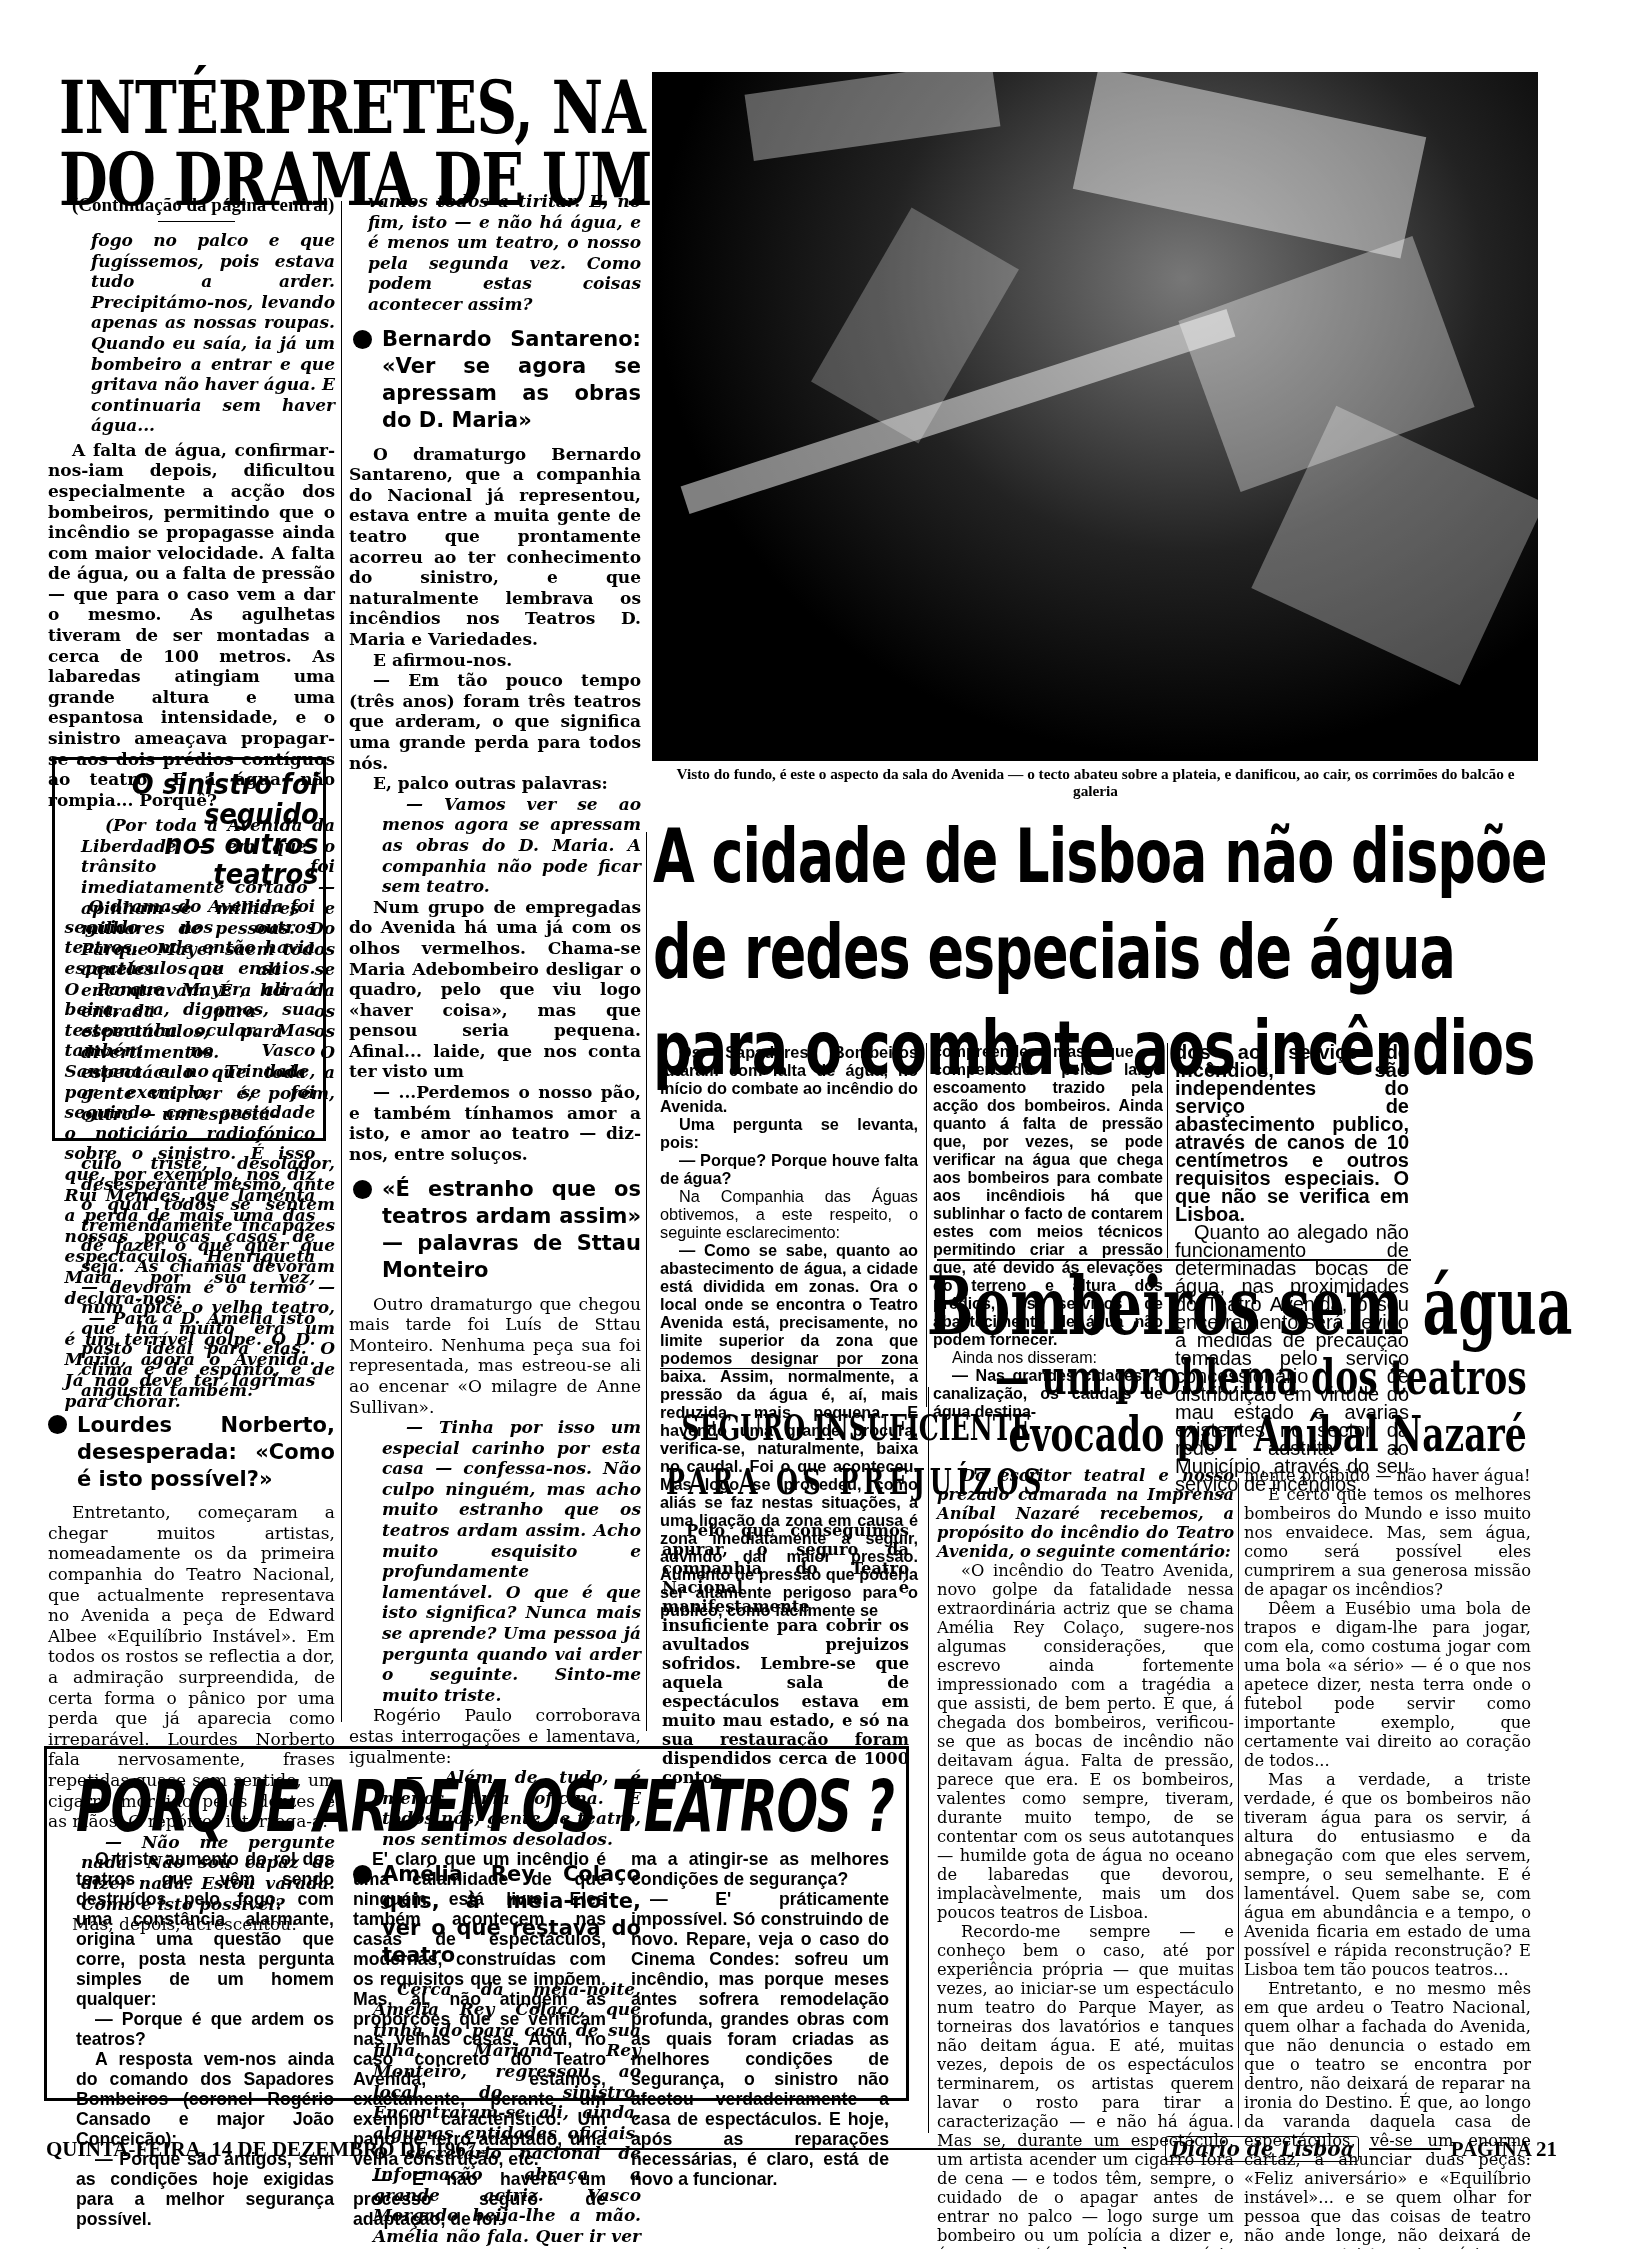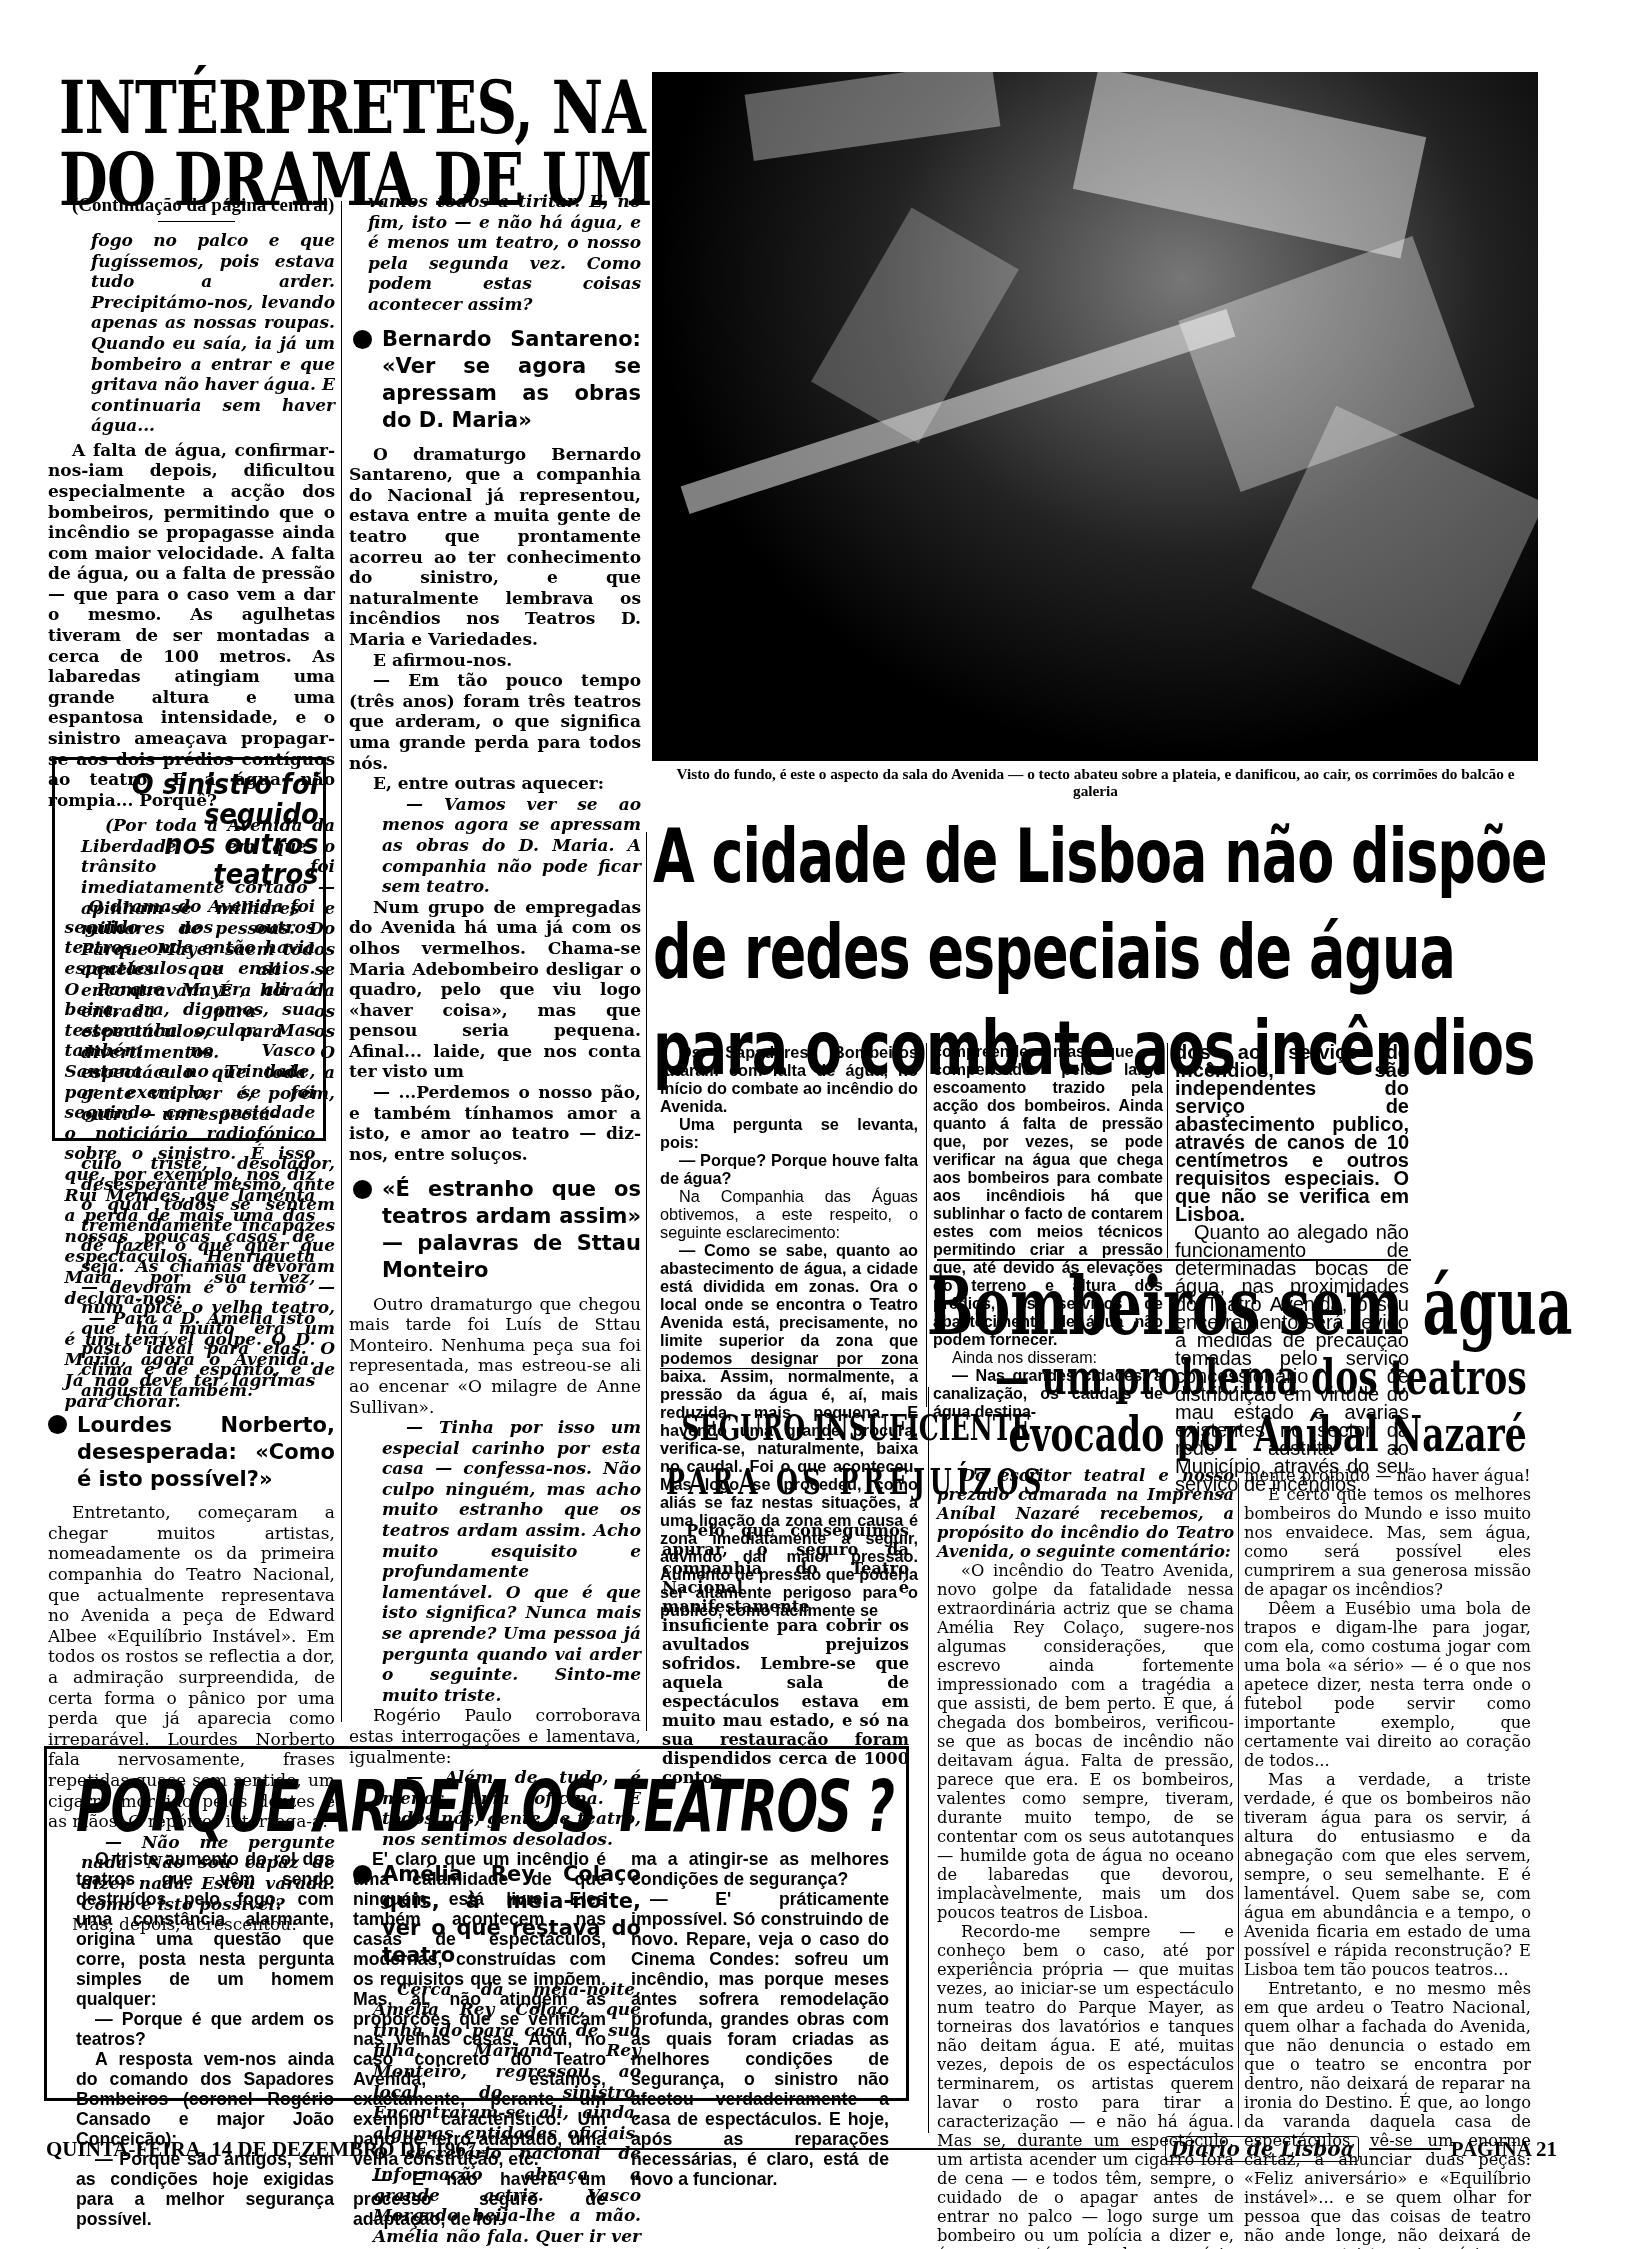--- a/index.html
+++ b/index.html
@@ -86,21 +86,21 @@
 
 <div class="col body-serif" style="left:349px;top:191px;width:292px;">
   <p class="ital" style="margin-left:19px;text-indent:0;">vamos todos a tiritar. E, no fim, isto — e não há água, e é menos um teatro, o nosso pela segunda vez. Como podem estas coisas acontecer assim?</p>
   <div style="position:relative;margin:11.5px 0 9.6px 33px;" class="sub">
     <span class="bullet"></span>
     <span>Bernardo Santareno: «Ver se agora se apressam as obras do D. Maria»</span>
   </div>
   <p style="font-weight:bold;">O dramaturgo Bernardo Santareno, que a companhia do Nacional já representou, estava entre a muita gente de teatro que prontamente acorreu ao ter conhecimento do sinistro, e que naturalmente lembrava os incêndios nos Teatros D. Maria e Variedades.</p>
   <p style="font-weight:bold;">E afirmou-nos.</p>
   <p style="font-weight:bold;">— Em tão pouco tempo (três anos) foram três teatros que arderam, o que significa uma grande perda para todos nós.</p>
-  <p style="font-weight:bold;">E, entre outras aquecer:</p>
+  <p style="font-weight:bold;">E, palco outras palavras:</p>
   <p class="ital ital-indent">— Vamos ver se ao menos agora se apressam as obras do D. Maria. A companhia não pode ficar sem teatro.</p>
   <p style="font-weight:bold;">Num grupo de empregadas do Avenida há uma já com os olhos vermelhos. Chama-se Maria Adebombeiro desligar o quadro, pelo que viu logo «haver coisa», mas que pensou seria pequena. Afinal... laide, que nos conta ter visto um</p>
   <p style="font-weight:bold;">— ...Perdemos o nosso pão, e também tínhamos amor a isto, e amor ao teatro — diz-nos, entre soluços.</p>
   <div style="position:relative;margin:11.5px 0 9.6px 33px;" class="sub">
     <span class="bullet"></span>
     <span>«É estranho que os teatros ardam assim» — palavras de Sttau Monteiro</span>
   </div>
   <p>Outro dramaturgo que chegou mais tarde foi Luís de Sttau Monteiro. Nenhuma peça sua foi representada, mas estreou-se ali ao encenar «O milagre de Anne Sullivan».</p>
   <p class="ital ital-indent">— Tinha por isso um especial carinho por esta casa — confessa-nos. Não culpo ninguém, mas acho muito estranho que os teatros ardam assim. Acho muito esquisito e profundamente lamentável. O que é que isto significa? Nunca mais se aprende? Uma pessoa já pergunta quando vai arder o seguinte. Sinto-me muito triste.</p>
   <p>Rogério Paulo corroborava estas interrogações e lamentava, igualmente:</p>

